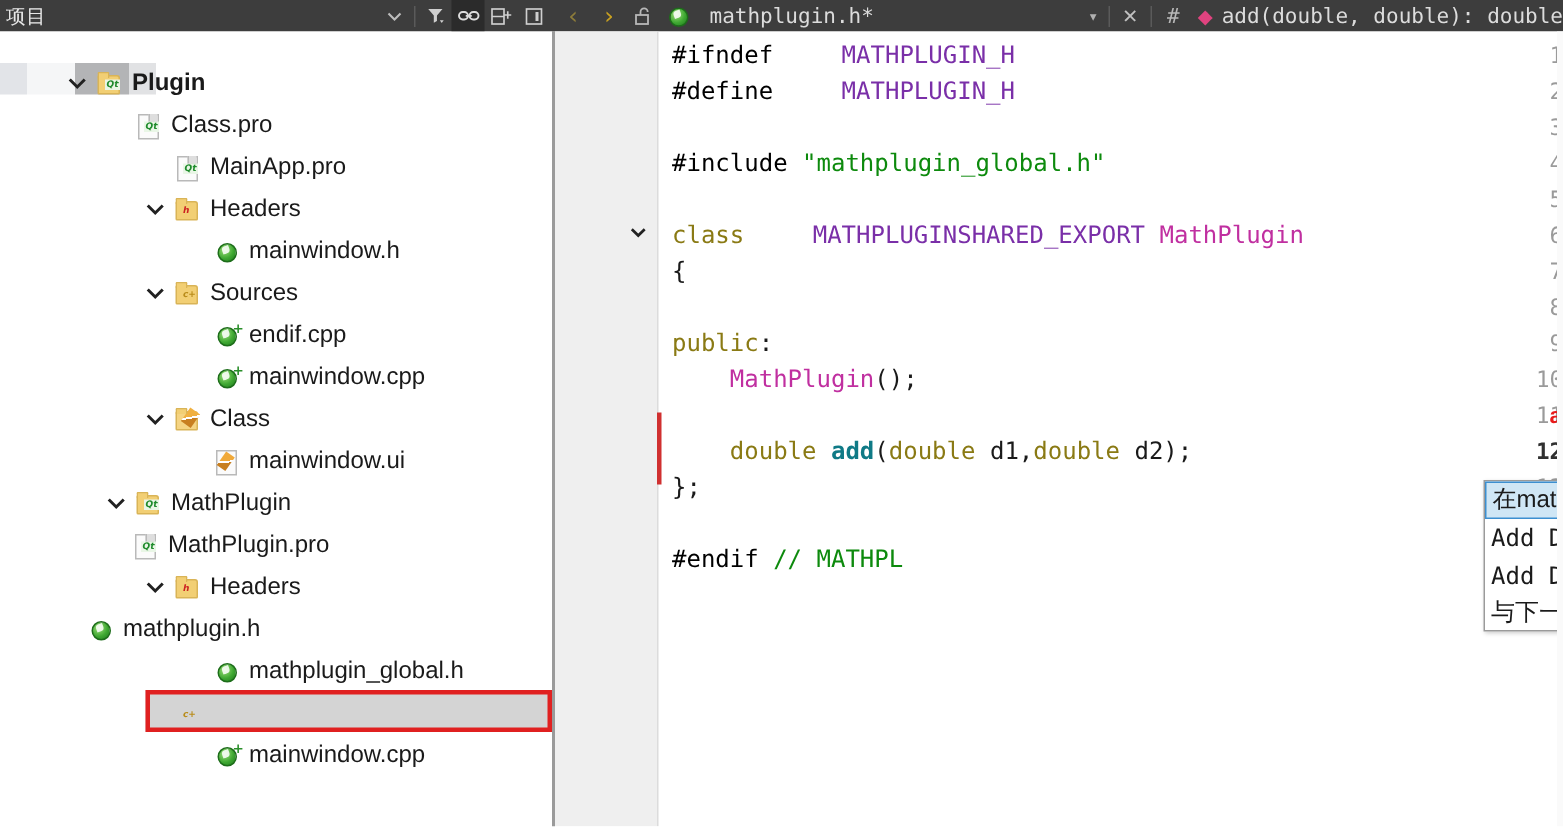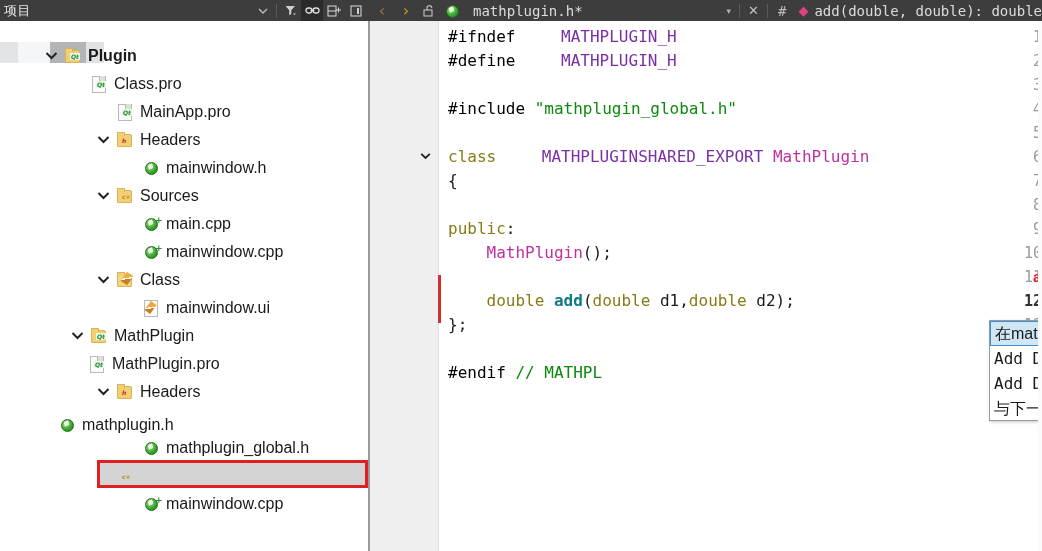--- a/index.html
+++ b/index.html
@@ -270,21 +270,21 @@
           <span class="label">Sources</span>
         </div>
         <div class="row" style="padding-left: 84px;">
           <span class="arrow none"></span>
           <span style="display: inline-flex; margin-left: 4px;">
             <span class="ic ic-ball">
               <i class="sheet"></i>
               <i class="plus">+</i>
             </span>
           </span>
-          <span class="label">main.cpp</span>
+          <span class="label">endif.cpp</span>
         </div>
         <div class="row" style="padding-left: 84px;">
           <span class="arrow none"></span>
           <span style="display: inline-flex; margin-left: 4px;">
             <span class="ic ic-ball">
               <i class="sheet"></i>
               <i class="plus">+</i>
             </span>
           </span>
           <span class="label">mainwindow.cpp</span>
@@ -333,21 +333,21 @@
           <span class="arrow"><svg width="13" height="9" viewBox="0 0 13 9">
               <path d="M1.5 2 L6.5 7 L11.5 2" fill="none" stroke="#222" stroke-width="2"></path>
             </svg></span>
           <span style="display: inline-flex; margin-left: 4px;">
             <span class="ic ic-folder">
               <i class="tag h">h</i>
             </span>
           </span>
           <span class="label">Headers</span>
         </div>
-        <div class="row" style=" align-items: flex-end;">
+        <div class="row" style="">
           <span class="arrow none"></span>
           <span style="display: inline-flex; margin-left: 4px;">
             <span class="ic ic-ball">
               <i class="sheet"></i>
             </span>
           </span>
           <span class="label">mathplugin.h</span>
         </div>
         <div class="row" style="padding-left: 84px;">
           <span class="arrow none"></span>

